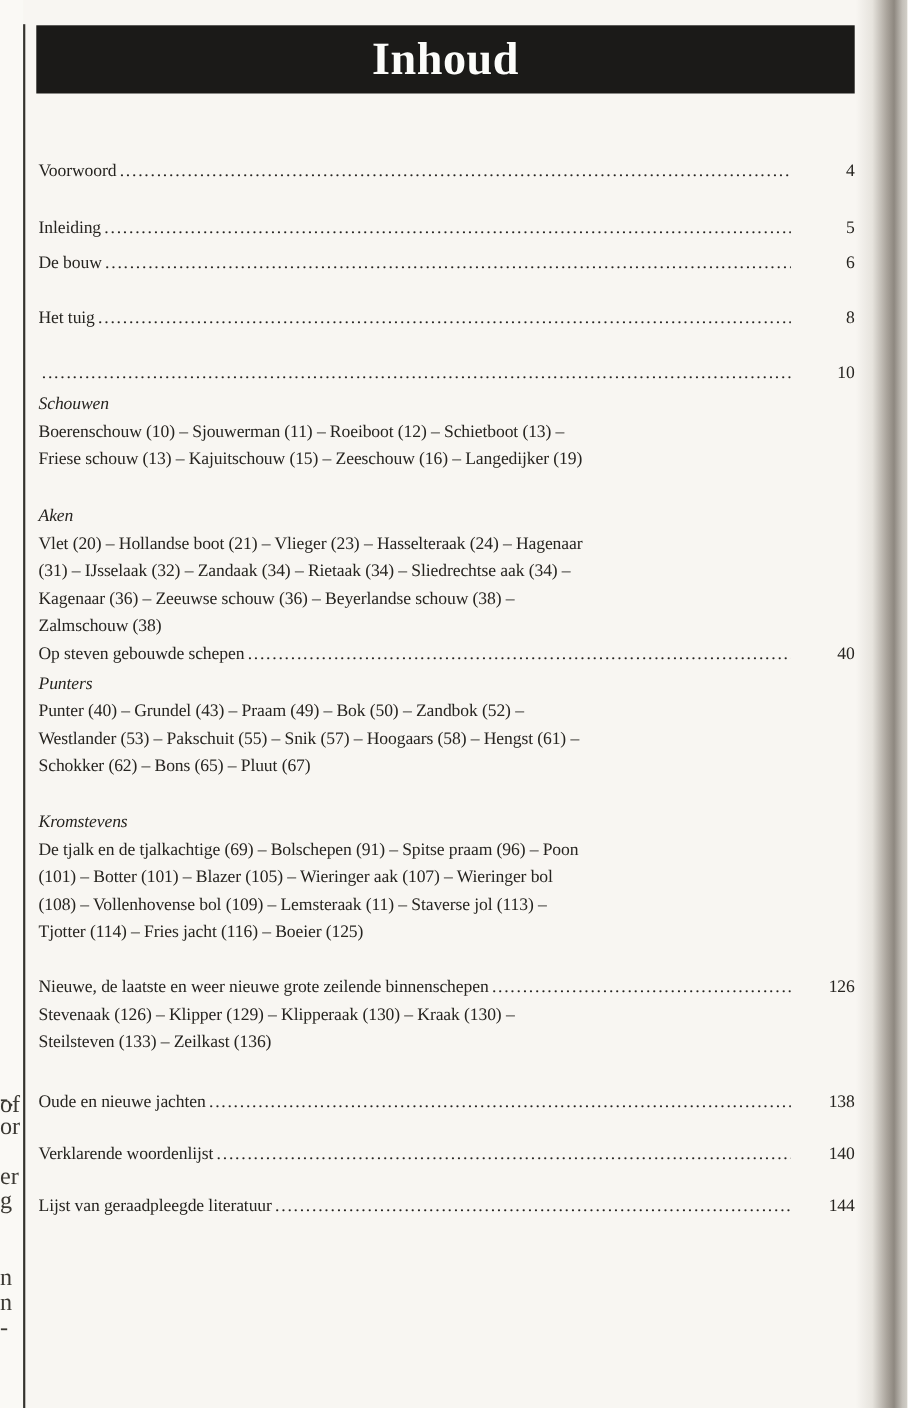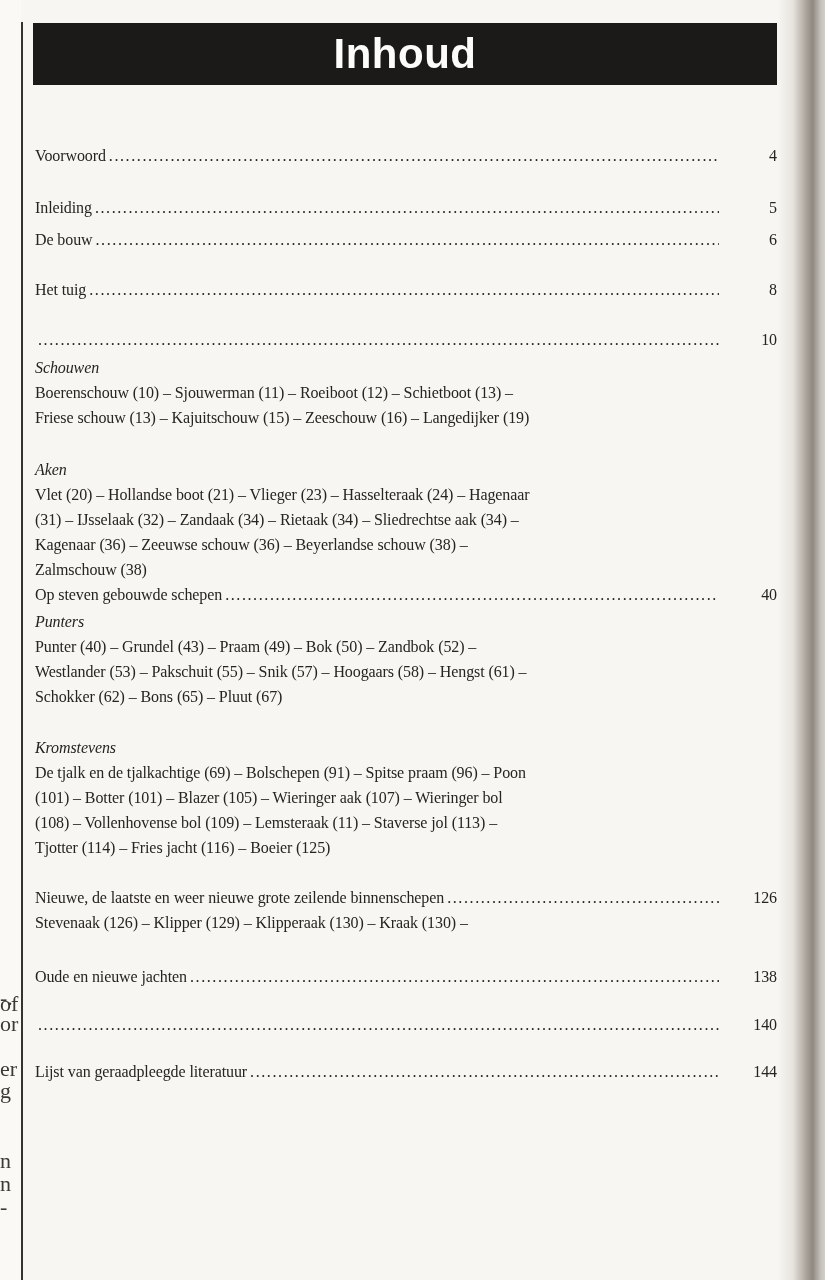--- a/index.html
+++ b/index.html
@@ -25,21 +25,21 @@
     background: linear-gradient(to right,
       #f8f6f2 0%, #e6e3dd 32%, #aaa49c 60%,
       #8e8880 74%, #c3bfb8 90%, #d3d0c9 100%);
   }
   .header-bar {
     position: absolute; left: 33px; top: 23px; width: 744px; height: 62px;
     background: #1b1a18;
     display: flex; align-items: center; justify-content: center;
   }
   .header-title {
-    font-family: Liberation Sans, sans-serif;
+    font-family: Liberation Serif, serif;
     font-weight: bold;
     font-size: 42px;
     color: #fcfcfa;
     letter-spacing: 0.5px;
   }
   .content {
     position: absolute; left: 35px; top: 85px; width: 742px;
     font-size: 16px; line-height: 25px; letter-spacing: -0.1px;
   }
   .toc-row { display: flex; align-items: baseline; height: 25px; }
@@ -139,28 +139,30 @@
     <div class="group-line">(101) – Botter (101) – Blazer (105) – Wieringer aak (107) – Wieringer bol</div>
     <div class="group-line">(108) – Vollenhovense bol (109) – Lemsteraak (11) – Staverse jol (113) –</div>
     <div class="group-line">Tjotter (114) – Fries jacht (116) – Boeier (125)</div>
 
     <div class="toc-row" style="margin-top:25px">
       <span class="toc-label">Nieuwe, de laatste en weer nieuwe grote zeilende binnenschepen</span>
       <span class="dot-leader"></span>
       <span class="toc-page">126</span>
     </div>
     <div class="group-line">Stevenaak (126) – Klipper (129) – Klipperaak (130) – Kraak (130) –</div>
+    <div class="group-line">Steilsteven (133) – Zeilkast (136)</div>
 
     <div class="toc-row" style="margin-top:29px">
       <span class="toc-label">Oude en nieuwe jachten</span>
       <span class="dot-leader"></span>
       <span class="toc-page">138</span>
     </div>
 
     <div class="toc-row" style="margin-top:23px">
+      <span class="toc-label">Verklarende woordenlijst</span>
       <span class="dot-leader"></span>
       <span class="toc-page">140</span>
     </div>
 
     <div class="toc-row" style="margin-top:22px">
       <span class="toc-label">Lijst van geraadpleegde literatuur</span>
       <span class="dot-leader"></span>
       <span class="toc-page">144</span>
     </div>
 

